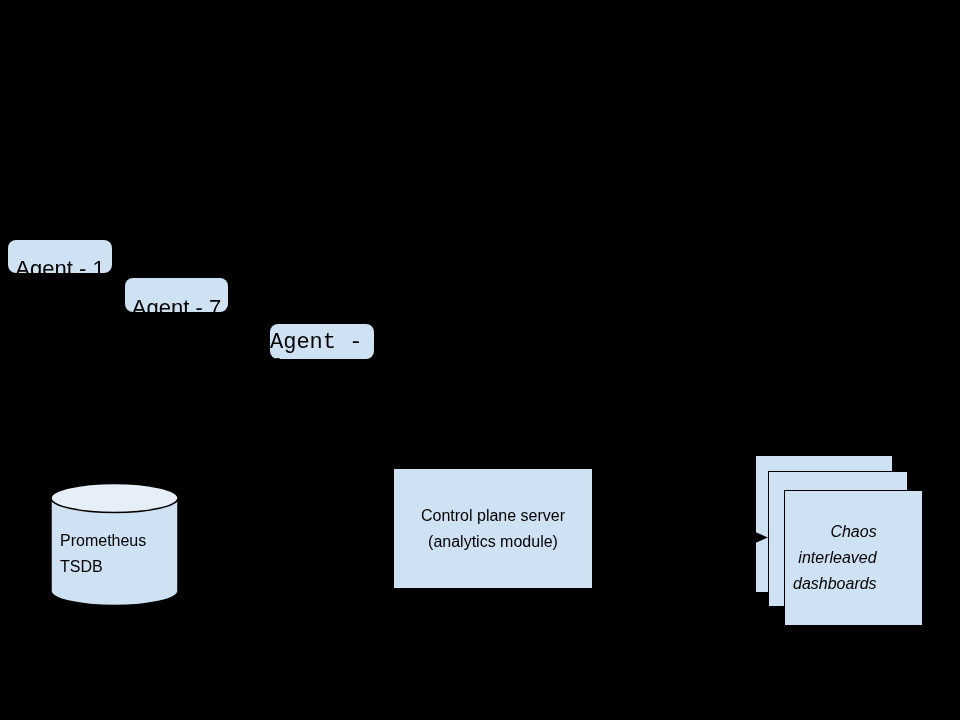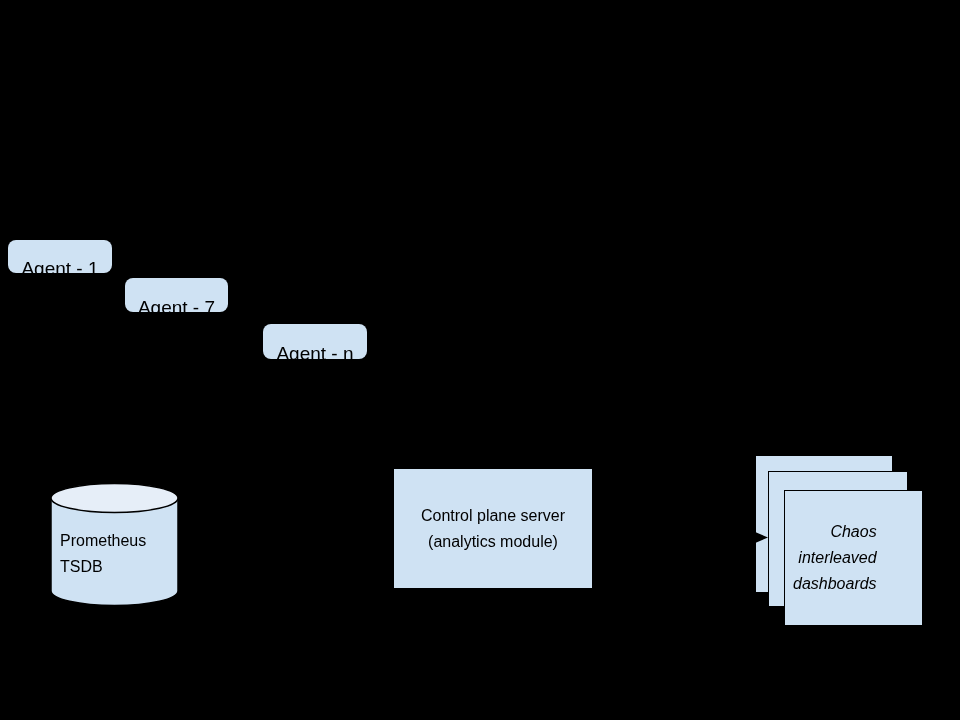--- a/index.html
+++ b/index.html
@@ -24,24 +24,24 @@
   }
   
   .agent {
     position: absolute;
     background: #cfe2f3;
     border-radius: 8px;
     display: flex;
     align-items: center;
     justify-content: center;
   }
-  .agent .node-label { font-size: 19px; line-height: 22px; margin-top: 25px; }
+  .agent .node-label { font-size: 22px; line-height: 22px; margin-top: 25px; }
   .agent-1 { left: 8px;   top: 240px; width: 104px; height: 33px; }
   .agent-2 { left: 125px; top: 278px; width: 103px; height: 34px; }
-  .agent-n { left: 263px; top: 324px; width: 104px; height: 35px; }
+  .agent-n { left: 270px; top: 324px; width: 104px; height: 35px; font-family: Liberation Mono, monospace; }
 
   
   .cylinder-svg {
     position: absolute;
     left: 49px;
     top: 482px;
   }
   .db-label {
     position: absolute;
     left: 60px;

